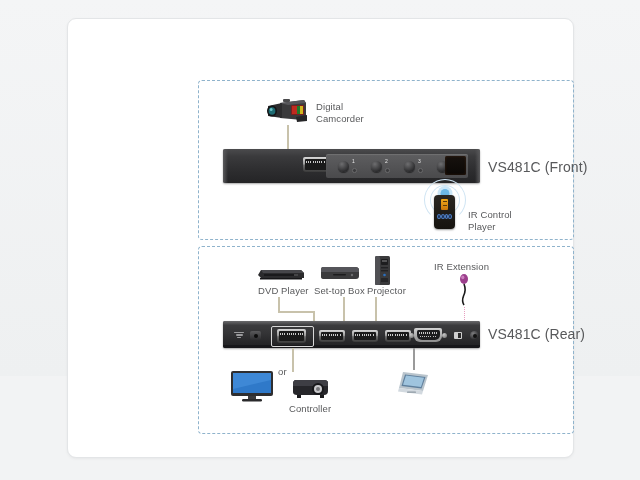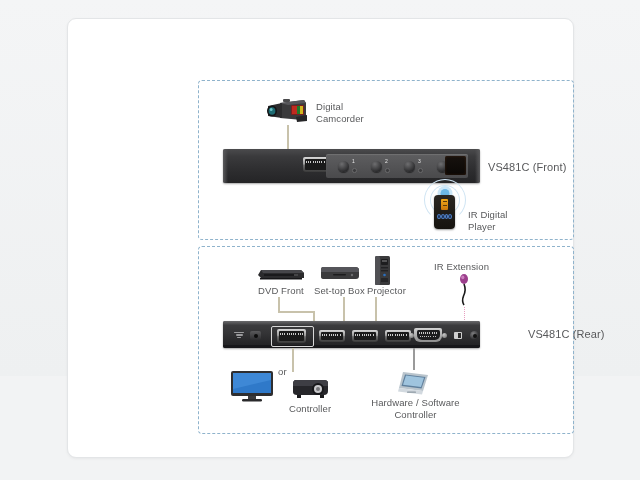--- a/index.html
+++ b/index.html
@@ -42,21 +42,21 @@
 
   
   .lbl {
     position: absolute;
     font-size: 9.5px;
     color: #58595b;
     line-height: 11.5px;
     white-space: pre;
     letter-spacing: 0.1px;
   }
-  .lbl.big { font-size: 11px; line-height: 13px; text-align: center; }
+  .lbl.big { font-size: 14px; line-height: 13px; text-align: center; }
   .lbl.center { text-align: center; }
 
   
   .ln { position: absolute; background: #c8c2ab; }
   .ln.v { width: 1.5px; }
   .ln.h { height: 1.5px; }
   .ln.gray { background: #9a9a9a; }
   .ir-dot-v {
     position: absolute;
     width: 0px;
@@ -360,35 +360,35 @@
     <div id="ir-remote">
       <span class="screen"></span>
       <span class="keys">
           <i></i>
           <i></i>
           <i></i>
           <i></i>
         </span>
     </div>
 
-    <div class="lbl" style="left:400px; top:190px;"><span>IR Digital</span>
+    <div class="lbl" style="left:400px; top:190px;"><span>IR Control</span>
 <span>Player</span></div>
 
     <div class="dash-panel" id="rear-panel-box"></div>
 
     <div id="dvd">
       <svg viewBox="0 0 46 16" width="46" height="16">
         <path d="M3 4 L43 4 L46 7 L46 12 L3 12 L0 9 Z" fill="#2b2b2d"></path>
         <path d="M3 4 L43 4 L46 7 L5 7 Z" fill="#46464a"></path>
         <rect x="6" y="8" width="34" height="2" fill="#1a1a1c"></rect>
         <rect x="36" y="8.5" width="4" height="1" fill="#6e6e70"></rect>
         <rect x="2" y="12" width="42" height="1.5" fill="#161618"></rect>
       </svg>
     </div>
-    <div class="lbl" style="left:190px; top:266px;">DVD Front</div>
+    <div class="lbl" style="left:190px; top:266px;">DVD Player</div>
 
     <div id="stb">
       <svg viewBox="0 0 41 18" width="41" height="18">
         <path d="M4 3 Q2 3 2 6 L2 13 Q2 15 5 15 L37 15 Q40 15 40 12 L40 6 Q40 3 36 3 Z" fill="#3b3b3d"></path>
         <path d="M4 3 Q2 3 2 6 L2 8 L40 8 L40 6 Q40 3 36 3 Z" fill="#55555a"></path>
         <rect x="14" y="10" width="13" height="1.6" rx="0.8" fill="#1c1c1e"></rect>
         <circle cx="33" cy="11" r="1.2" fill="#6e6e70"></circle>
       </svg>
     </div>
     <div class="lbl" style="left:246px; top:266px;">Set-top Box</div>
@@ -465,21 +465,21 @@
         <div class="cav"></div>
         <div class="pinrow"></div>
         <div class="pinrow2"></div>
         <div class="screw" style="right:0;"></div>
       </div>
 
       <div class="dip" style="left:231px;"></div>
       <div class="irjack" style="left:247px;"></div>
     </div>
 
-    <div class="lbl big" style="left:420px; top:309px;margin-left:40px;">VS481C (Rear)</div>
+    <div class="lbl big" style="left:420px; top:309px;">VS481C (Rear)</div>
 
     <div class="ln v" style="left:224px; top:329px; height:24px;"></div>
 
     <div class="ln v gray" style="left:345px; top:329px; height:22px;"></div>
 
     <div id="monitor">
       <svg viewBox="0 0 42 32" width="42" height="32">
         <rect x="0" y="0" width="42" height="25" rx="2" fill="#2e2e30"></rect>
         <rect x="2" y="2" width="38" height="20" fill="#2f79c9"></rect>
         <path d="M2 2 L40 2 L40 9 L2 18 Z" fill="#4a96e0" opacity="0.55"></path>
@@ -504,17 +504,15 @@
 
     <div id="controller">
       <svg viewBox="0 0 33 28" width="33" height="28">
         <path d="M6 3 L31 6 L26 22 L2 19 Z" fill="#b9c4cc"></path>
         <path d="M8 5.5 L28.5 8 L24.5 19.5 L4.5 17 Z" fill="#5f7f9c"></path>
         <path d="M9 6.5 L27 8.7 L24 18 L6 15.8 Z" fill="#9fc4de"></path>
         <path d="M2 19 L26 22 L25 25.5 L1 22.5 Z" fill="#d2d9df"></path>
         <rect x="10" y="22.6" width="9" height="1.2" rx="0.6" fill="#8d99a3"></rect>
       </svg>
     </div>
-    <div class="lbl center" style="left:290px; top:378px; width:115px;"><span>Hardware / Software</span>
-<span>Controller</span></div>
 
   </div>
 </div>
 
 </body></html>

